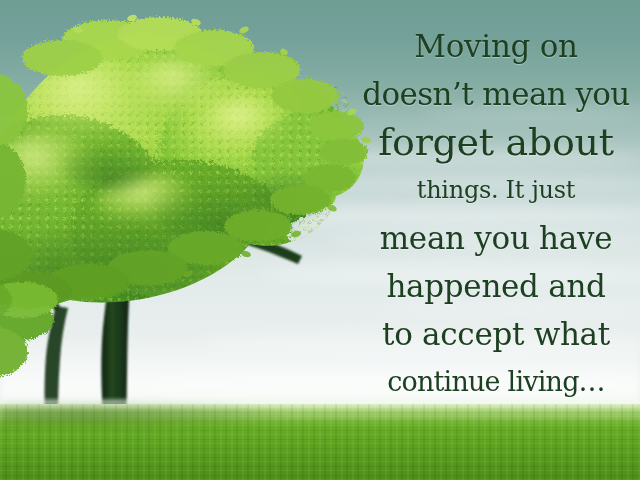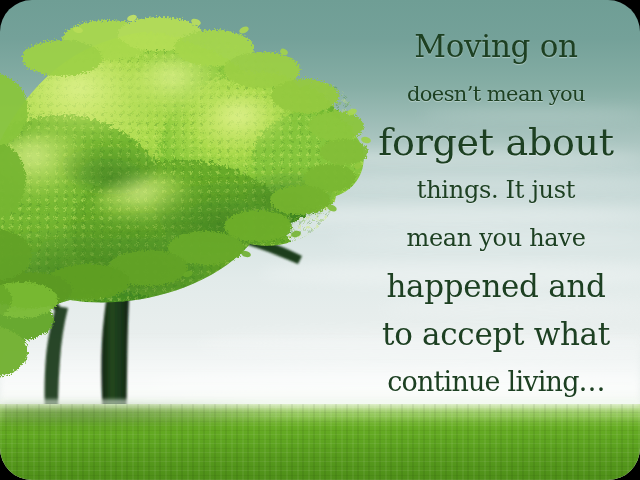--- a/index.html
+++ b/index.html
@@ -6,21 +6,20 @@
     margin: 0;
     padding: 0;
     background: #000;
   }
   #canvas {
     position: relative;
     width: 640px;
     height: 480px;
     overflow: hidden;
     font-family: "DejaVu Serif", serif;
-    border-radius: 32px;
   }
 
   
   .sky {
     position: absolute;
     inset: 0;
     background:
       linear-gradient(180deg,
         #6f9e95 0%,
         #74a199 8%,
@@ -124,24 +123,24 @@
     color: #1d4022;
     font-family: "DejaVu Serif", serif;
     font-size: 31px;
     line-height: 48px;
     font-weight: 400;
     letter-spacing: -0.3px;
     text-shadow: 0 1px 1px rgba(255,255,255,0.35);
   }
   .quote .ln { display: block; white-space: nowrap; }
   .quote .ln.l1 { font-size: 31px; }
-  .quote .ln.l2 { font-size: 21px; letter-spacing: -0.6px; }
+  .quote .ln.l2 { font-size: 31px; letter-spacing: -0.6px; }
   .quote .ln.l3 { font-size: 38px; }
   .quote .ln.l4 { font-size: 24px; }
-  .quote .ln.l5 { font-size: 24px; }
+  .quote .ln.l5 { font-size: 31px; }
   .quote .ln.l6 { font-size: 31px; }
   .quote .ln.l7 { font-size: 31px; }
   .quote .ln.l8 { font-size: 27px; letter-spacing: -0.8px; }
 </style>
 </head>
 <body>
 
 <div id="canvas">
 
   <div class="sky"></div>

